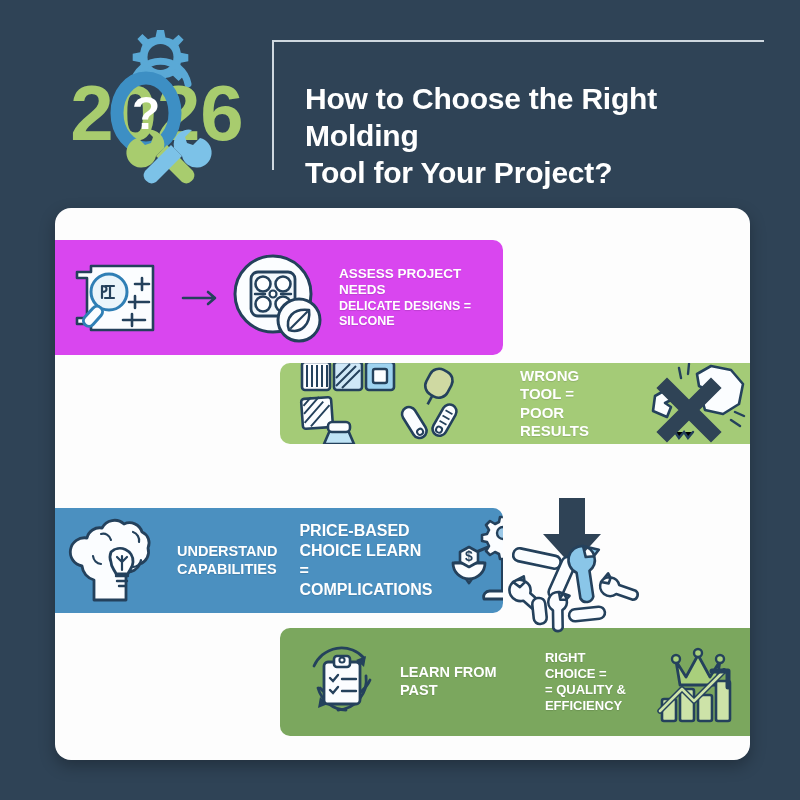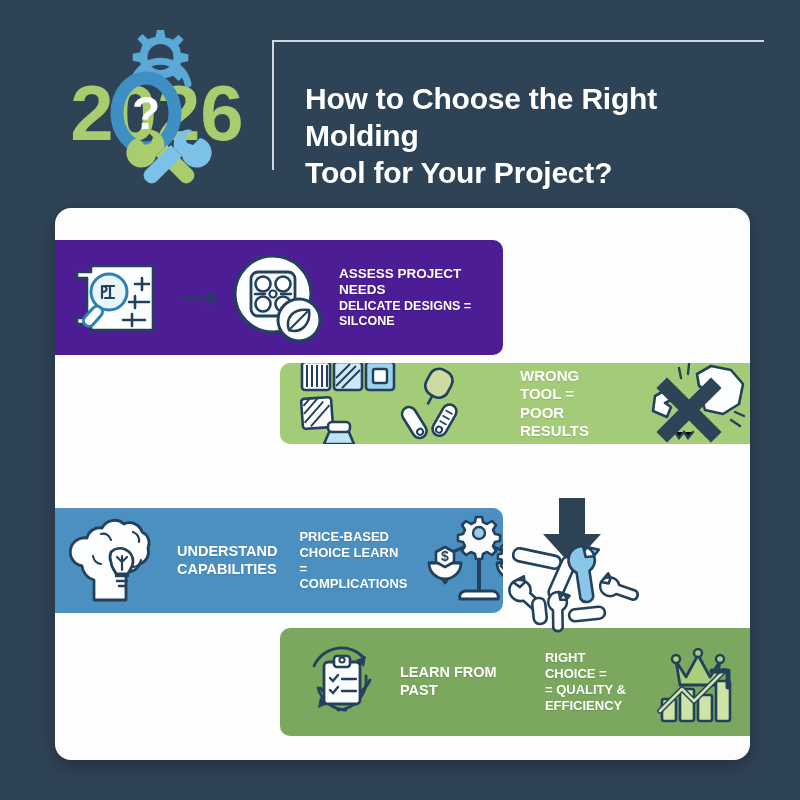--- a/index.html
+++ b/index.html
@@ -33,36 +33,36 @@
     background:#fdfdfd;border-radius:16px;
     box-shadow:0 6px 16px rgba(0,0,0,.28);
     overflow:hidden;
   }
 
   
   .band{position:absolute;display:flex;align-items:center;overflow:hidden;}
   .band.left{left:0;border-top-right-radius:10px;border-bottom-right-radius:10px;}
   .band.right{right:0;border-top-left-radius:10px;border-bottom-left-radius:10px;}
 
-  .b1{top:32px;width:448px;height:115px;background:#4c1d95;}
+  .b1{top:32px;width:448px;height:115px;background:#d946ef;}
   .b2{top:155px;width:470px;height:81px;background:#a4cb77;}
   .b3{top:300px;width:448px;height:105px;background:#4b90c0;}
   .b4{top:420px;width:470px;height:108px;background:#7ba75e;}
 
   .band .icon{flex:0 0 auto;display:flex;align-items:center;justify-content:center;}
   .band .txt{
     color:#ffffff;font-weight:bold;line-height:1.22;
     text-shadow:0 1px 1px rgba(0,0,0,.12);
   }
   .t-a{font-size:13.5px;}
   .t-b{font-size:12.5px;}
   .t-c{font-size:15px;}
   .t-d{font-size:13px;}
   .t-e{font-size:14.5px;}
-  .t-f{font-size:13px;}
+  .t-f{font-size:16px;}
 
   .float-icon{position:absolute;}
   svg{overflow:visible;}
 </style>
 </head>
 <body>
 
 <div class="page">
 
   <div class="header">

